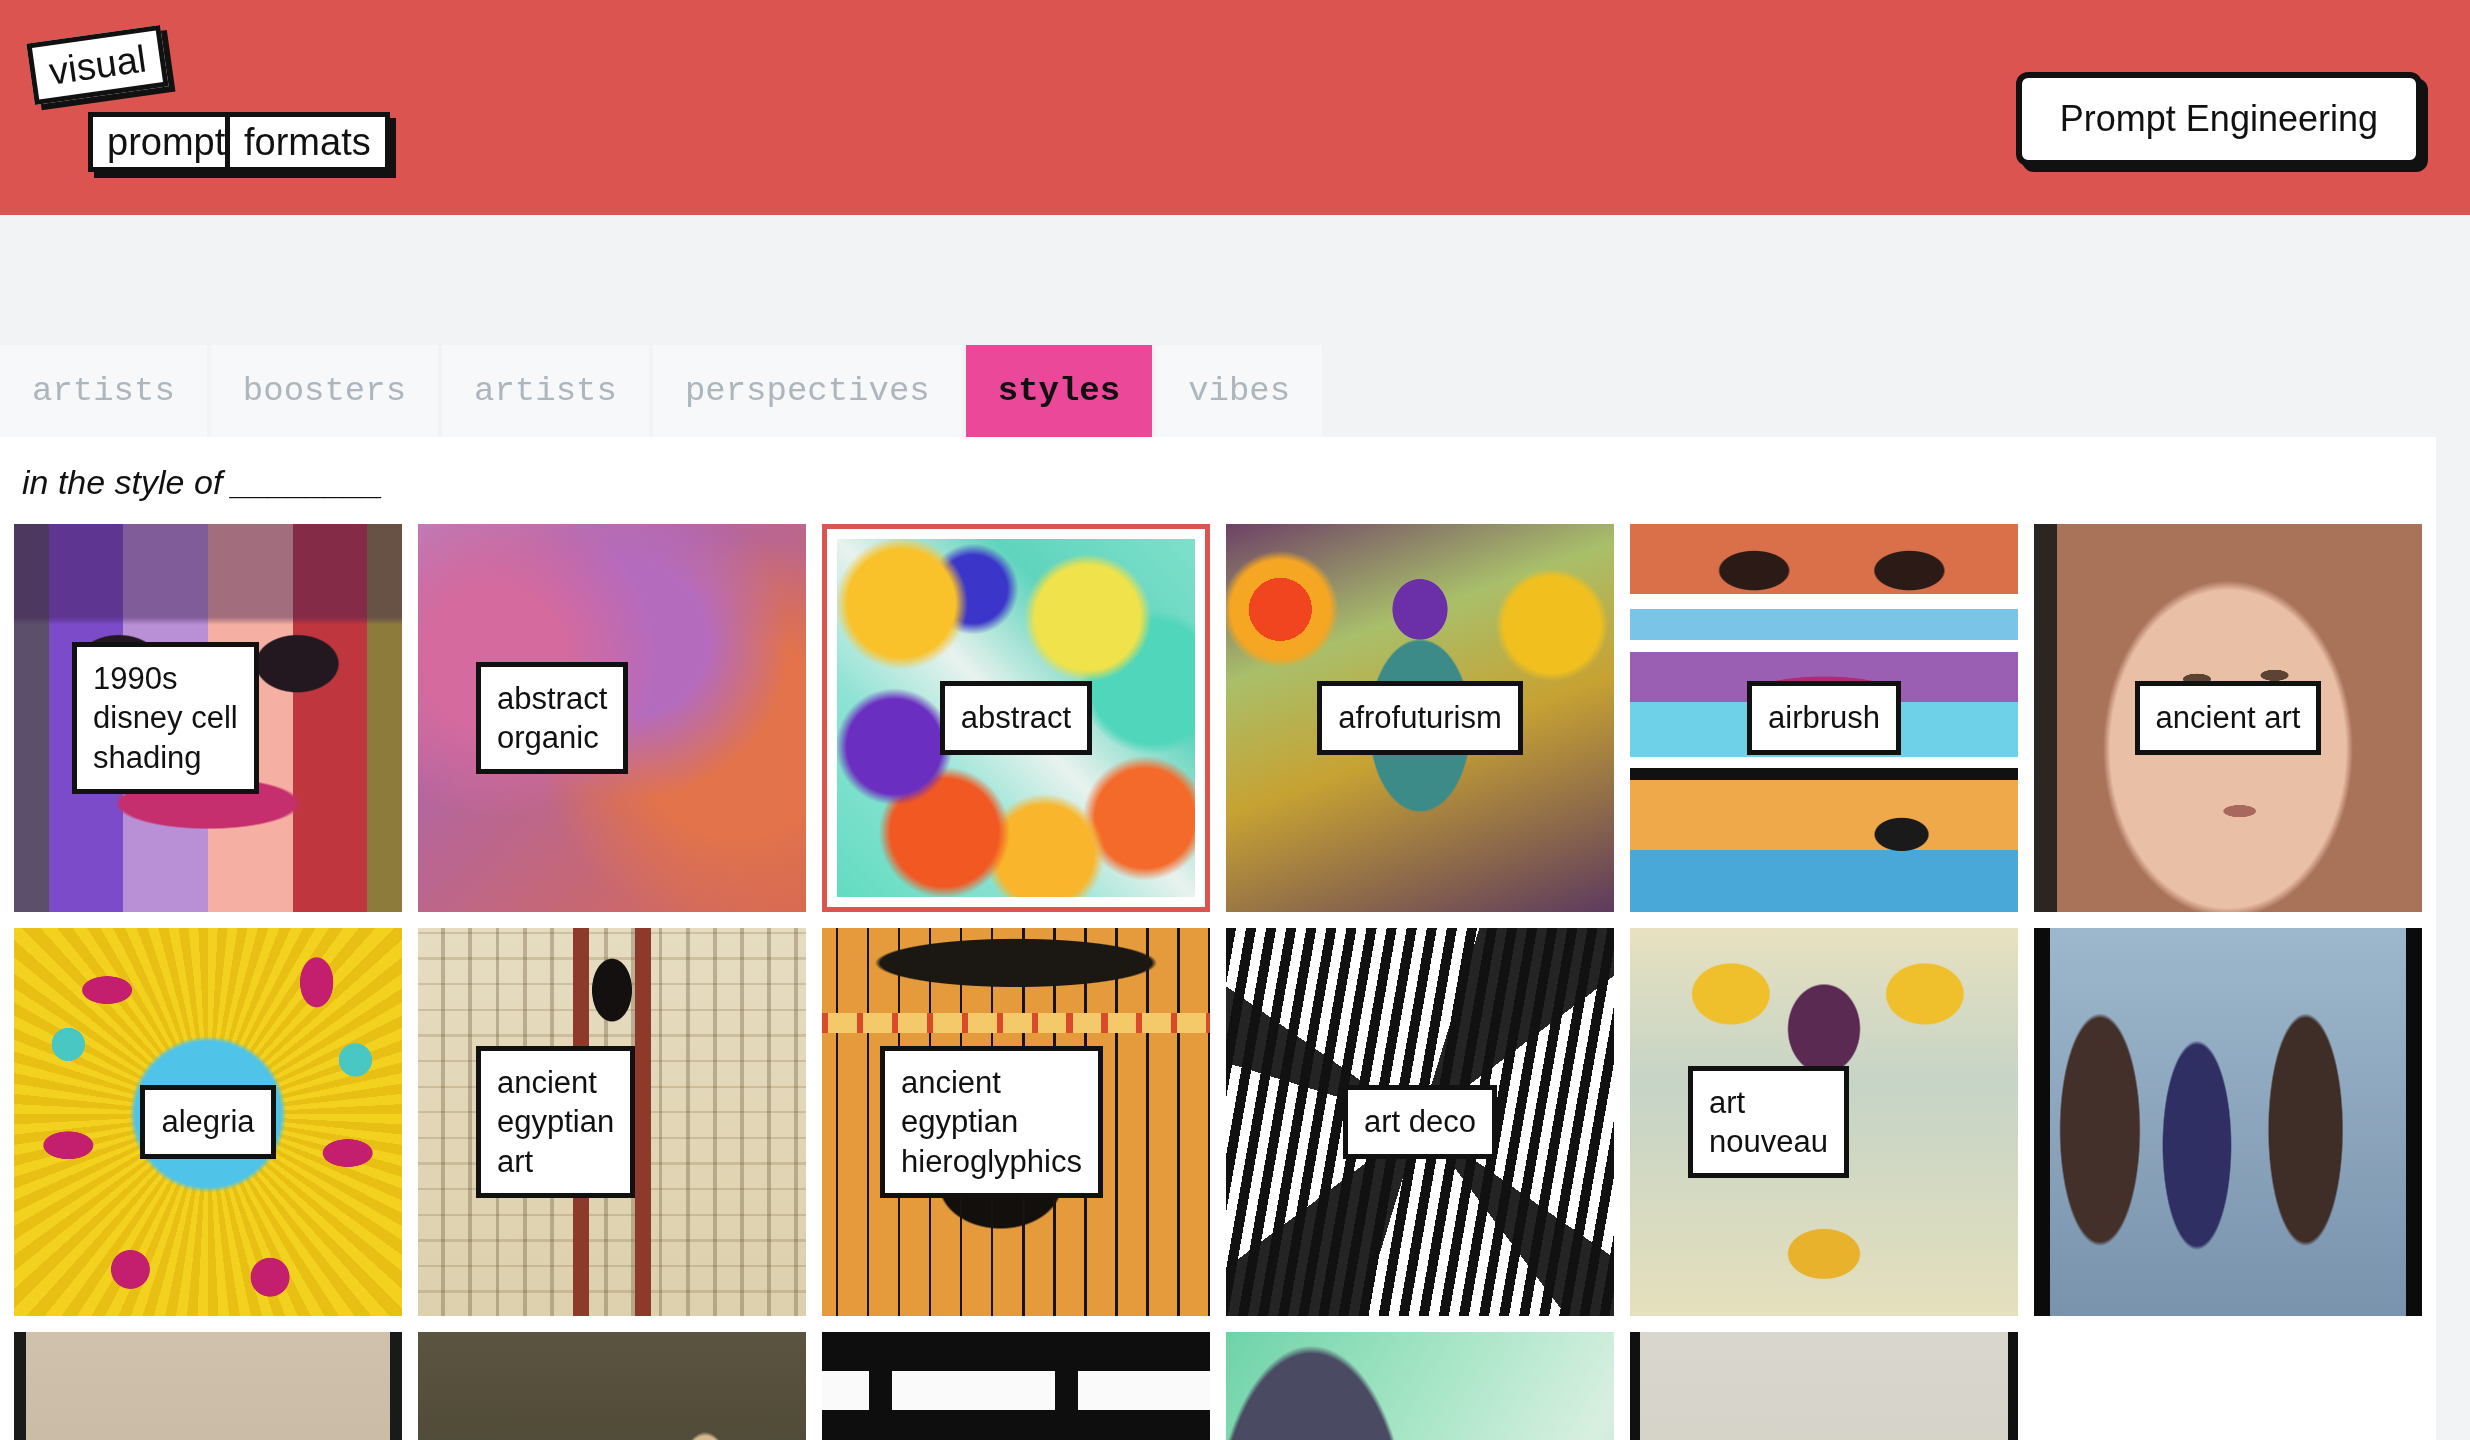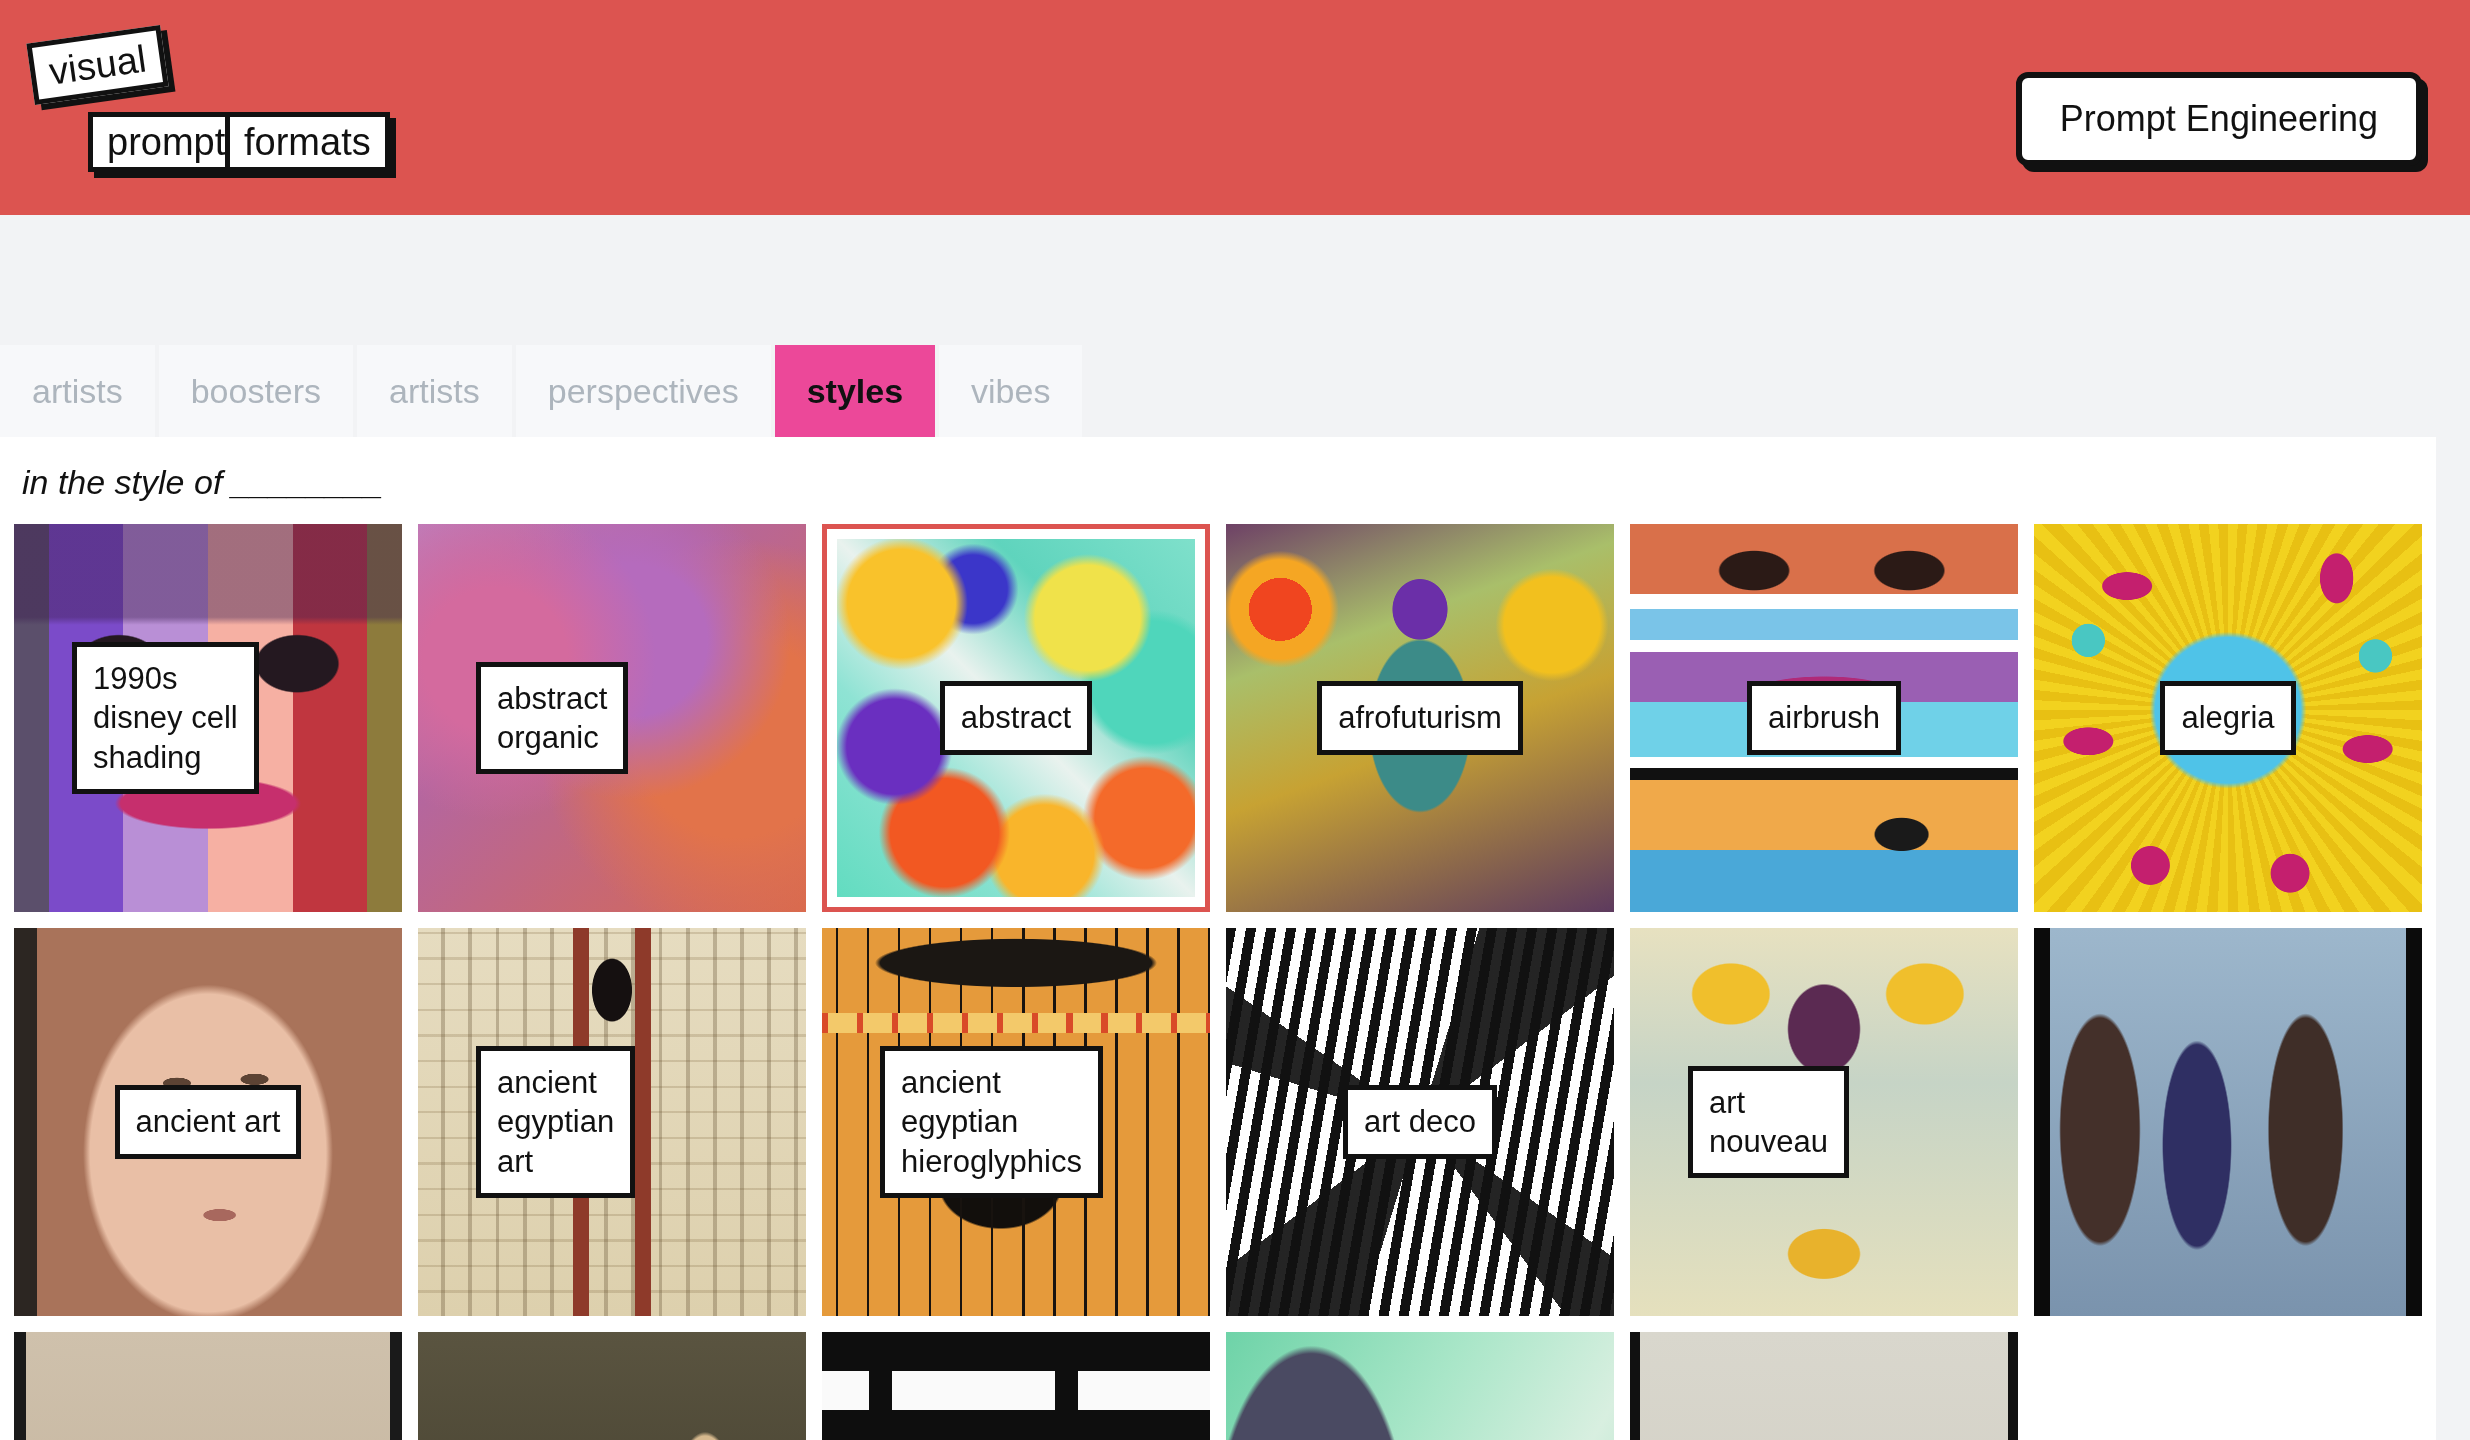--- a/index.html
+++ b/index.html
@@ -53,21 +53,21 @@
     border-radius: 12px;
     box-shadow: 6px 6px 0 #111111;
     font-size: 36px;
     color: #111111;
     padding: 20px 38px;
     cursor: pointer;
     white-space: nowrap;
   }
 
   
-  .tabs-wrap { padding-top: 130px; }
+  .tabs-wrap { padding-top: 130px; font-family: Liberation Mono, monospace; }
   .tabs {
     display: flex;
     align-items: flex-end;
     gap: 4px;
     padding-left: 0;
   }
   .tab {
     background: #f7f8fa;
     color: #adb5bd;
     font-size: 34px;
@@ -408,28 +408,28 @@
       </div>
       <div class="card">
         <div class="art art-afro"></div>
         <div class="card-label centered">afrofuturism</div>
       </div>
       <div class="card">
         <div class="art art-airbrush"></div>
         <div class="card-label centered">airbrush</div>
       </div>
       <div class="card">
+        <div class="art art-ancient"></div>
+        <div class="card-label centered">ancient art</div>
+      </div>
+      <div class="card">
         <div class="art art-alegria"></div>
         <div class="card-label centered">alegria</div>
       </div>
       <div class="card">
-        <div class="art art-ancient"></div>
-        <div class="card-label centered">ancient art</div>
-      </div>
-      <div class="card">
         <div class="art art-egypt"></div>
         <div class="card-label">ancient<br>egyptian<br>art</div>
       </div>
       <div class="card">
         <div class="art art-hiero"></div>
         <div class="card-label">ancient<br>egyptian<br>hieroglyphics</div>
       </div>
       <div class="card">
         <div class="art art-deco"></div>
         <div class="card-label centered">art deco</div>

